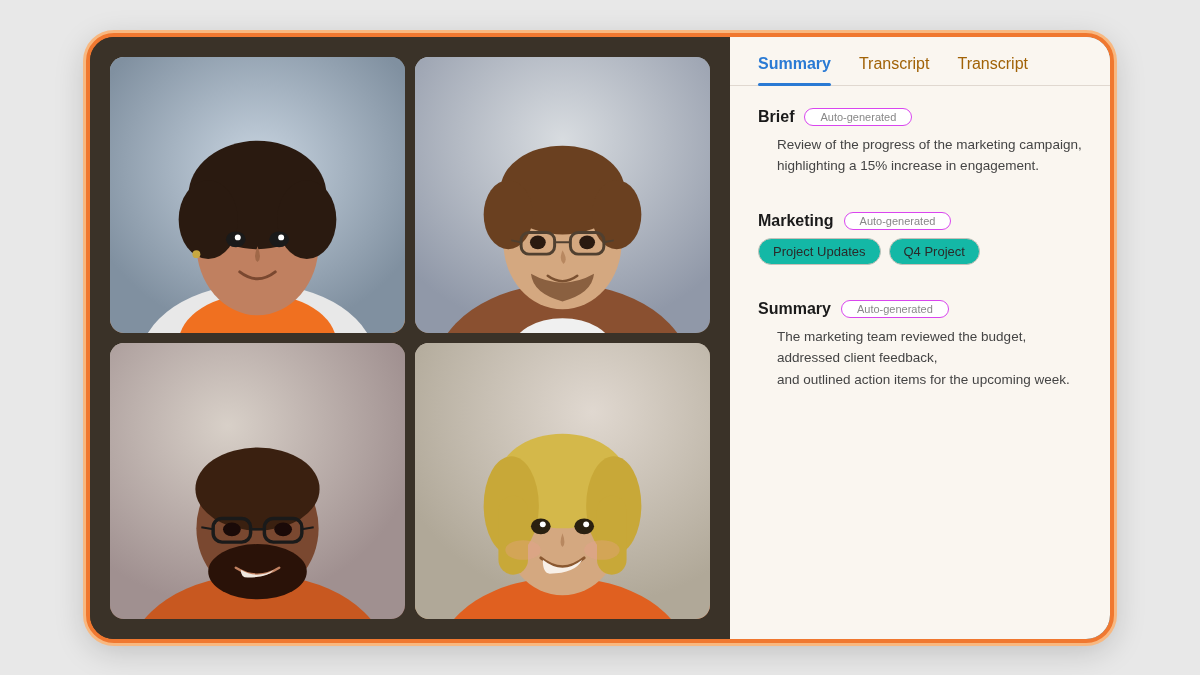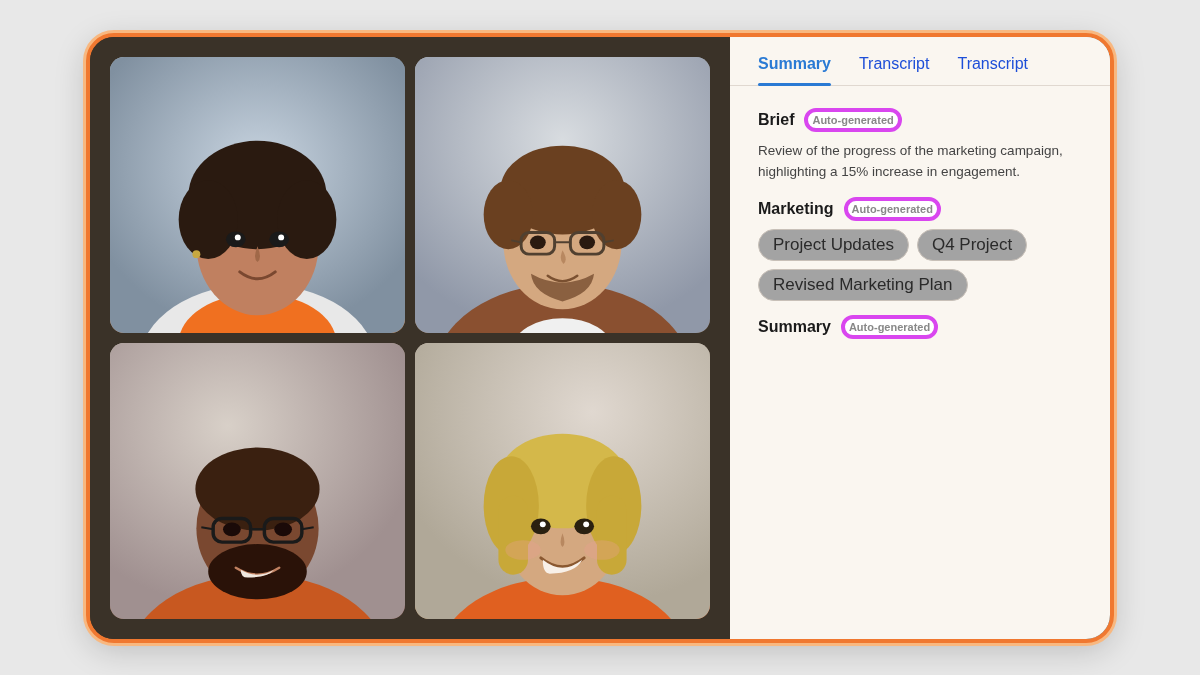--- a/index.html
+++ b/index.html
@@ -77,21 +77,21 @@
       align-items: flex-end;
       padding: 18px 28px 0;
       gap: 28px;
       border-bottom: 1px solid #e0d8d0;
       background: #faf6f0;
     }
 
     .tab {
       font-size: 16px;
       font-weight: 500;
-      color: #1d4ed8;
+      color: #a16207;
       padding-bottom: 12px;
       cursor: pointer;
       position: relative;
     }
 
     .tab.active {
       color: #2a7ad4;
       font-weight: 700;
     }
 
@@ -105,21 +105,21 @@
       background: #2a7ad4;
       border-radius: 2px;
     }
 
     .content-area {
       flex: 1;
       overflow-y: auto;
       padding: 22px 28px;
       display: flex;
       flex-direction: column;
-      gap: 14px;
+      gap: 35px;
     }
 
     .section {
       display: flex;
       flex-direction: column;
       gap: 8px;
     }
 
     .section-header {
       display: flex;
@@ -129,46 +129,47 @@
 
     .section-title {
       font-size: 16px;
       font-weight: 700;
       color: #1a1a1a;
     }
 
     .badge {
       font-size: 11px;
       color: #888;
-      border: 4px solid #d946ef;
+      border: 1px solid #d946ef;
       border-radius: 20px;
-      padding: 2px 4px;
+      padding: 2px 15px;
       background: #fff;
-      font-weight: 700;
+      font-weight: 400;
     }
 
     .section-text {
       font-size: 13.5px;
       color: #444;
       line-height: 1.6;
+      margin-left: 19px;
     }
 
     .keywords-row {
       display: flex;
       flex-wrap: wrap;
       gap: 8px;
     }
 
     .keyword-chip {
-      font-size: 17px;
+      font-size: 13px;
       color: #2a2a2a;
       border: 1px solid #c8c0b8;
       border-radius: 20px;
       padding: 5px 14px;
-      background: #a3a3a3;
+      background: #14b8a6;
     }
   </style>
 </head>
 <body>
 
 <div class="outer-frame">
 
   <div class="video-panel">
 
     <div class="video-cell person-1">
@@ -350,27 +351,28 @@
       </div>
 
       <div class="section">
         <div class="section-header">
           <span class="section-title">Marketing</span>
           <span class="badge">Auto-generated</span>
         </div>
         <div class="keywords-row">
           <span class="keyword-chip">Project Updates</span>
           <span class="keyword-chip">Q4 Project</span>
-          <span class="keyword-chip">Revised Marketing Plan</span>
         </div>
       </div>
 
       <div class="section">
         <div class="section-header">
           <span class="section-title">Summary</span>
           <span class="badge">Auto-generated</span>
         </div>
+        <p class="section-text" style="white-space: pre-line;">The marketing team reviewed the budget, addressed client feedback,
+and outlined action items for the upcoming week.</p>
       </div>
 
     </div>
   </div>
 
 </div>
 
 </body></html>

